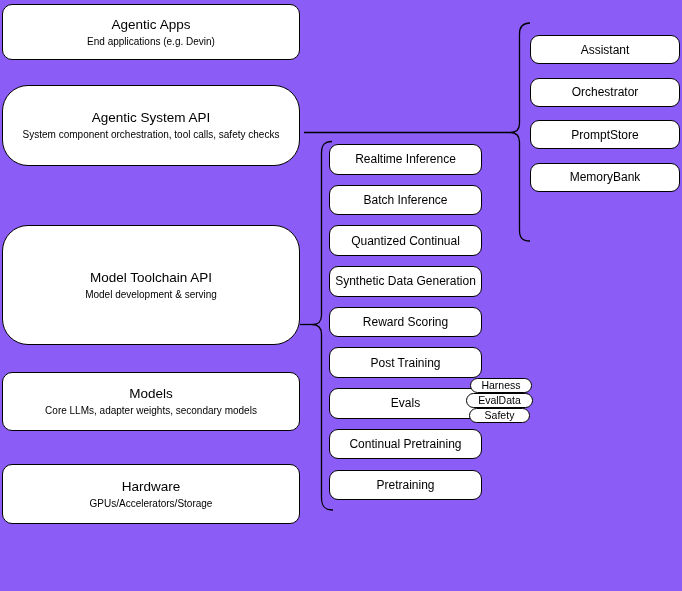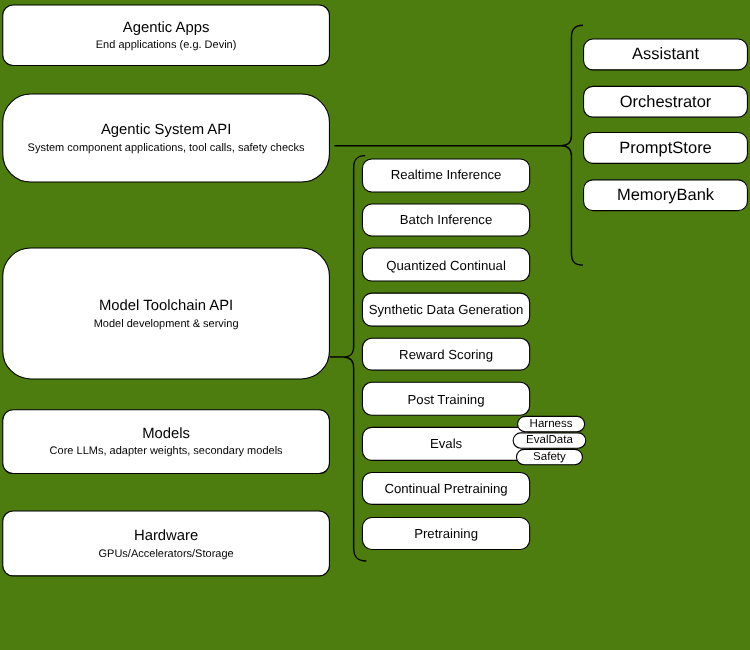--- a/index.html
+++ b/index.html
@@ -1,17 +1,17 @@
 <!DOCTYPE html>
 <html><head>
 <meta charset="utf-8">
 <style>
   html,body{margin:0;padding:0;background:#fff;}
   .canvas{
-    position:relative;width:682px;height:591px;background:#4d7c0f;
+    position:relative;width:682px;height:591px;background:#8b5cf6;
     font-family:"Liberation Sans",sans-serif;color:#000;overflow:hidden;
   }
   
   .lbox{
     position:absolute;left:2px;width:298px;box-sizing:border-box;
     border:1.3px solid #000;background:#fff;
     display:flex;flex-direction:column;align-items:center;justify-content:center;
     gap:3px;text-align:center;
   }
   .r10{border-radius:10px}
@@ -23,21 +23,21 @@
   .mbox{
     width:153px;height:30.5px;box-sizing:border-box;border:1.3px solid #000;border-radius:9px;
     background:#fff;display:flex;align-items:center;justify-content:center;
     font-size:12px;white-space:nowrap;
   }
   
   .right-col{position:absolute;left:530px;top:35px;display:flex;flex-direction:column;gap:13.5px;}
   .rbox{
     width:150px;height:29px;box-sizing:border-box;border:1.3px solid #000;border-radius:9px;
     background:#fff;display:flex;align-items:center;justify-content:center;
-    font-size:15px;white-space:nowrap;
+    font-size:12px;white-space:nowrap;
   }
   
   .tag{
     position:absolute;box-sizing:border-box;border:1.3px solid #000;border-radius:999px;
     background:#fff;display:flex;align-items:center;justify-content:center;
     font-size:10.5px;line-height:1;white-space:nowrap;
   }
   .tag-harness{left:470px;top:378px;width:62px;height:15px;}
   .tag-evaldata{left:466px;top:393px;width:67px;height:15px;text-align:right;}
   .tag-safety{left:469px;top:408px;width:61px;height:15px;}
@@ -58,21 +58,21 @@
 
     <path d="M 530 23 C 522 23 519.5 27 519.5 34 L 519.5 123.5 C 519.5 129.5 517 132.5 510 132.5 C 517 132.5 519.5 136 519.5 142 L 519.5 230 C 519.5 237.5 522 241 530 241" stroke="#000" stroke-width="1.3" fill="none"></path>
   </svg>
 
   <div class="lbox r10" style="top:4px;height:56px;">
     <div class="lbox-title">Agentic Apps</div>
     <div class="lbox-sub">End applications (e.g. Devin)</div>
   </div>
   <div class="lbox r26" style="top:85px;height:81px;">
     <div class="lbox-title">Agentic System API</div>
-    <div class="lbox-sub">System component applications, tool calls, safety checks</div>
+    <div class="lbox-sub">System component orchestration, tool calls, safety checks</div>
   </div>
   <div class="lbox r26" style="top:225px;height:120px;">
     <div class="lbox-title">Model Toolchain API</div>
     <div class="lbox-sub">Model development &amp; serving</div>
   </div>
   <div class="lbox r10" style="top:372px;height:59px;">
     <div class="lbox-title">Models</div>
     <div class="lbox-sub">Core LLMs, adapter weights, secondary models</div>
   </div>
   <div class="lbox r10" style="top:448px;height:60px;margin-top:16px;">

